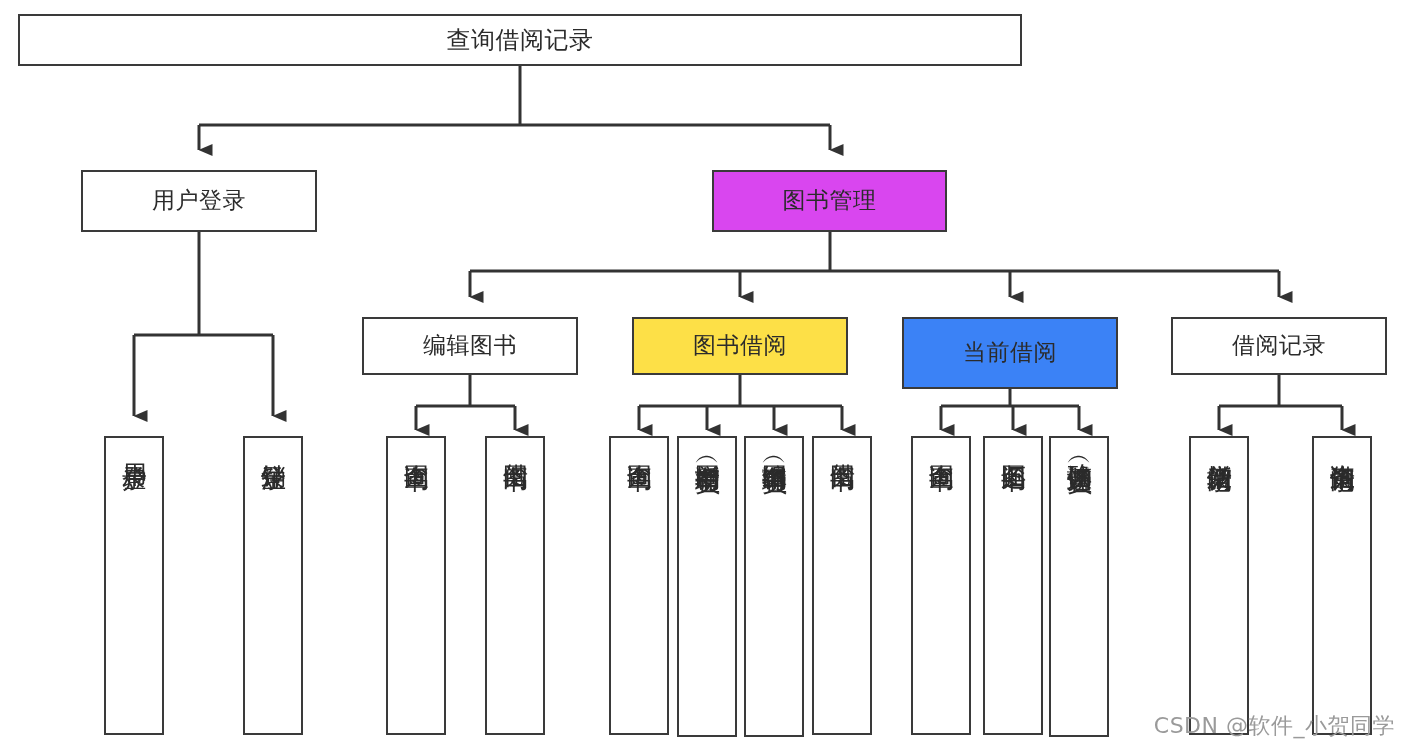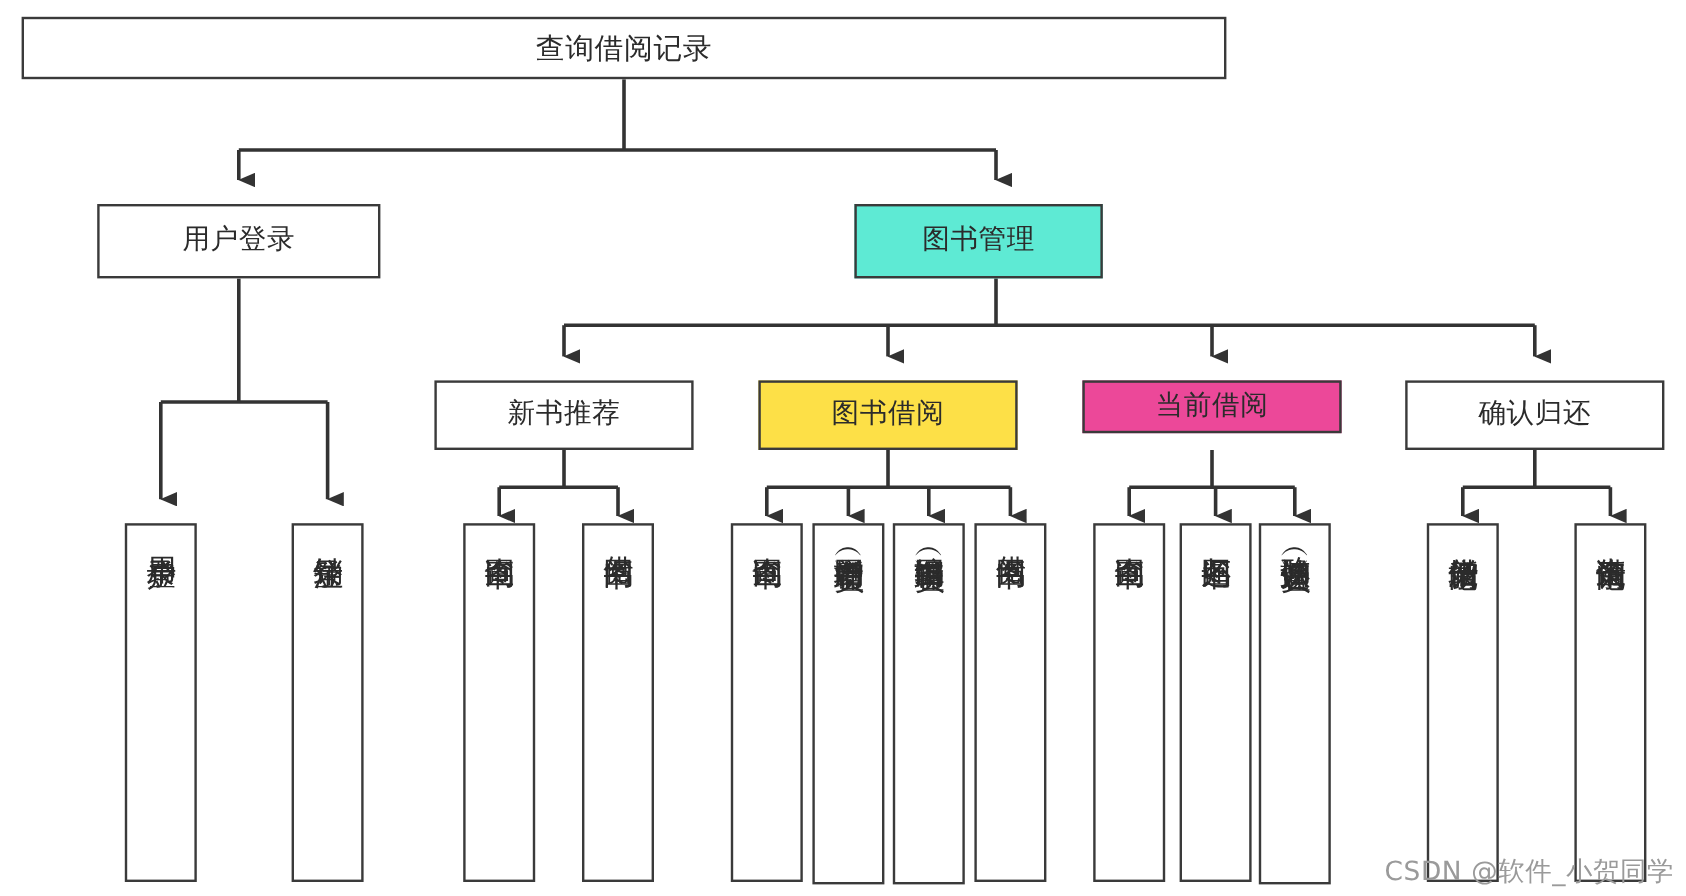--- a/index.html
+++ b/index.html
@@ -124,35 +124,35 @@
     </g>
   </svg>
 
   <div class="node node-h node-root" style="left: 18px; top: 14px; width: 1004px; height: 52px; border-color: rgb(58, 58, 58); background: rgb(255, 255, 255); color: rgb(43, 43, 43);">
     <span class="node-label">查询借阅记录</span>
   </div>
 
   <div class="node node-h" style="left: 81px; top: 170px; width: 236px; height: 62px; border-color: rgb(58, 58, 58); background: rgb(255, 255, 255); color: rgb(43, 43, 43);">
     <span class="node-label">用户登录</span>
   </div>
-  <div class="node node-h" style="left: 712px; top: 170px; width: 207px; height: 62px; border-color: rgb(58, 58, 58); background: #5eead4; color: rgb(43, 43, 43);">
+  <div class="node node-h" style="left: 712px; top: 170px; width: 235px; height: 62px; border-color: rgb(58, 58, 58); background: #d946ef; color: rgb(43, 43, 43);">
     <span class="node-label">图书管理</span>
   </div>
 
   <div class="node node-h" style="left: 362px; top: 317px; width: 216px; height: 58px; border-color: rgb(58, 58, 58); background: rgb(255, 255, 255); color: rgb(43, 43, 43);">
-    <span class="node-label">新书推荐</span>
+    <span class="node-label">编辑图书</span>
   </div>
   <div class="node node-h" style="left: 632px; top: 317px; width: 216px; height: 58px; border-color: rgb(58, 58, 58); background: #fde047; color: rgb(43, 43, 43);">
     <span class="node-label">图书借阅</span>
   </div>
-  <div class="node node-h" style="left: 902px; top: 317px; width: 216px; height: 44px; border-color: rgb(58, 58, 58); background: #ec4899; color: rgb(43, 43, 43);">
+  <div class="node node-h" style="left: 902px; top: 317px; width: 216px; height: 72px; border-color: rgb(58, 58, 58); background: #3b82f6; color: rgb(43, 43, 43);">
     <span class="node-label">当前借阅</span>
   </div>
   <div class="node node-h" style="left: 1171px; top: 317px; width: 216px; height: 58px; border-color: rgb(58, 58, 58); background: rgb(255, 255, 255); color: rgb(43, 43, 43);">
-    <span class="node-label">确认归还</span>
+    <span class="node-label">借阅记录</span>
   </div>
 
   <div class="node node-v" style="left: 104px; top: 436px; width: 60px; height: 299px; border-color: rgb(58, 58, 58); background: rgb(255, 255, 255); color: rgb(43, 43, 43);">
     <span class="node-label">用户登录</span>
   </div>
   <div class="node node-v" style="left: 243px; top: 436px; width: 60px; height: 299px; border-color: rgb(58, 58, 58); background: rgb(255, 255, 255); color: rgb(43, 43, 43);">
     <span class="node-label">注销登录</span>
   </div>
   <div class="node node-v" style="left: 386px; top: 436px; width: 60px; height: 299px; border-color: rgb(58, 58, 58); background: rgb(255, 255, 255); color: rgb(43, 43, 43);">
     <span class="node-label">查询图书</span>

